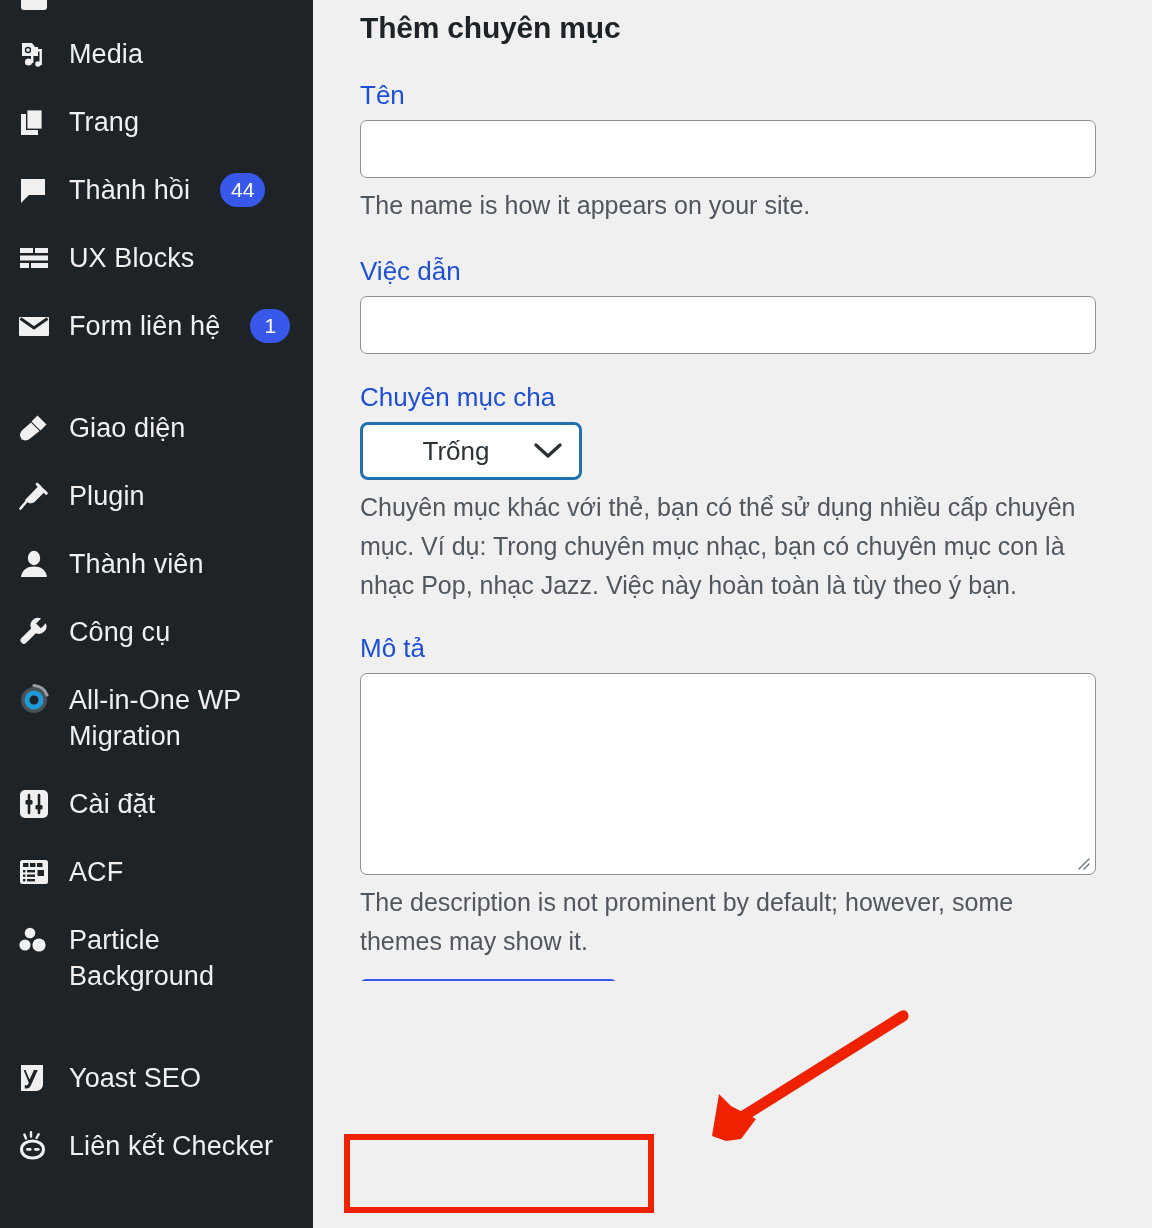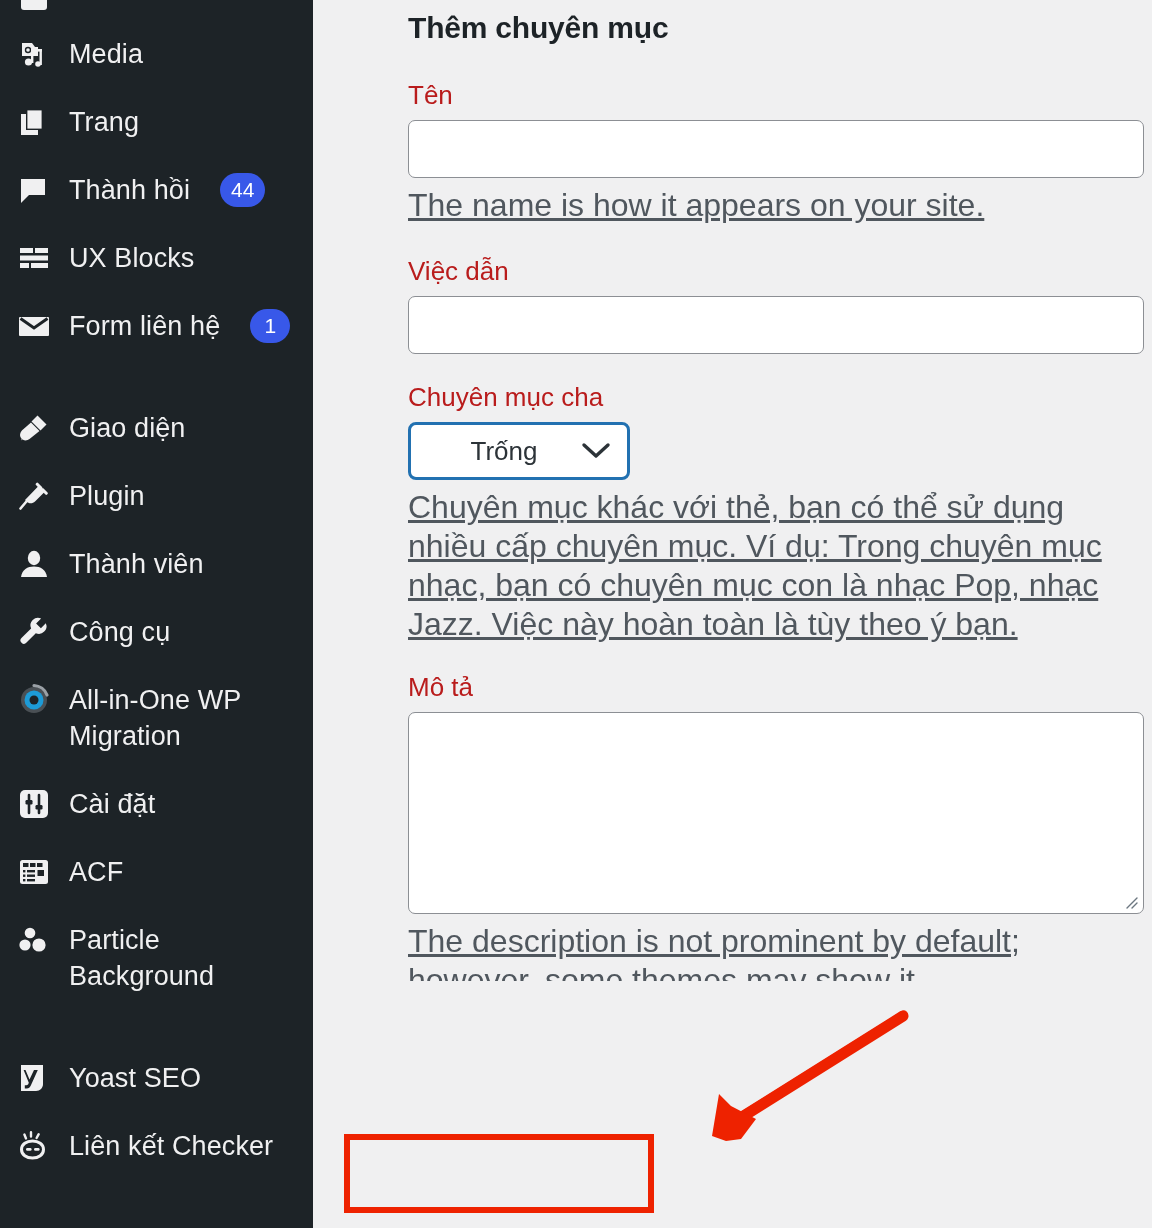--- a/index.html
+++ b/index.html
@@ -67,59 +67,57 @@
   }
   .menu-sep { height: 34px; }
 
   
   #main {
     flex: 1 1 auto;
     position: relative;
     background: #f0f0f1;
     padding: 0 42px 0 47px;
     overflow: hidden;
-    margin-left: 48px;
   }
   #page-title {
     font-size: 30px;
     font-weight: bold;
     color: #1d2327;
     margin: 0;
     padding-top: 8px;
     line-height: 40px;
     letter-spacing: -0.2px;
   }
   .field { margin-top: 0; }
   .field-label {
     display: block;
     font-size: 26px;
-    color: #b91c1c;
+    color: #1d4ed8;
     line-height: 34px;
     margin-bottom: 8px;
   }
   .txt-input {
     display: block;
     width: 736px;
     height: 58px;
     background: #fff;
     border: 1px solid #8c8f94;
     border-radius: 7px;
     font-size: 24px;
     font-family: "Liberation Sans", sans-serif;
     color: #2c3338;
     padding: 0 14px;
     outline: none;
   }
   .help-text {
-    font-size: 32px;
+    font-size: 25px;
     line-height: 39px;
     color: #50575e;
     margin: 8px 0 0 0;
     max-width: 726px;
-    text-decoration: underline;
   }
   .sel-wrap {
     position: relative;
     display: inline-block;
     text-align: center;
   }
   .sel-box {
     width: 222px;
     height: 58px;
     background: #fff;

